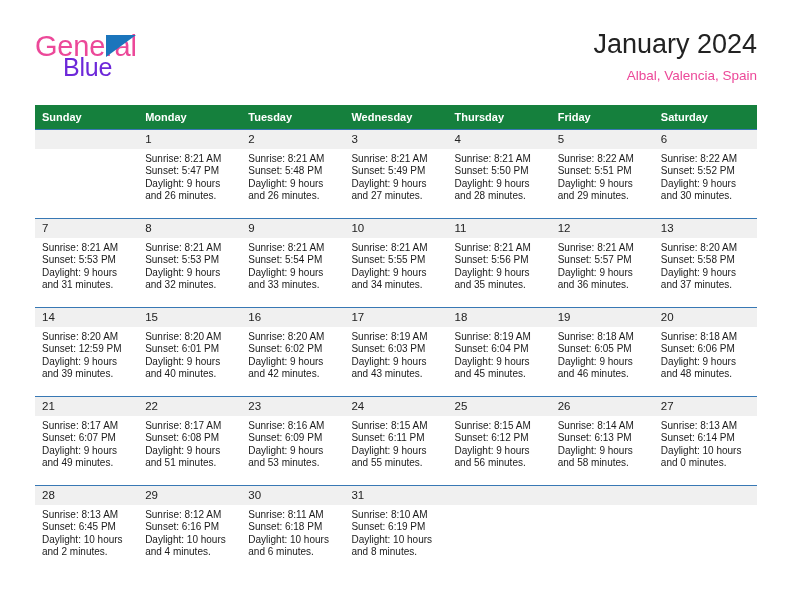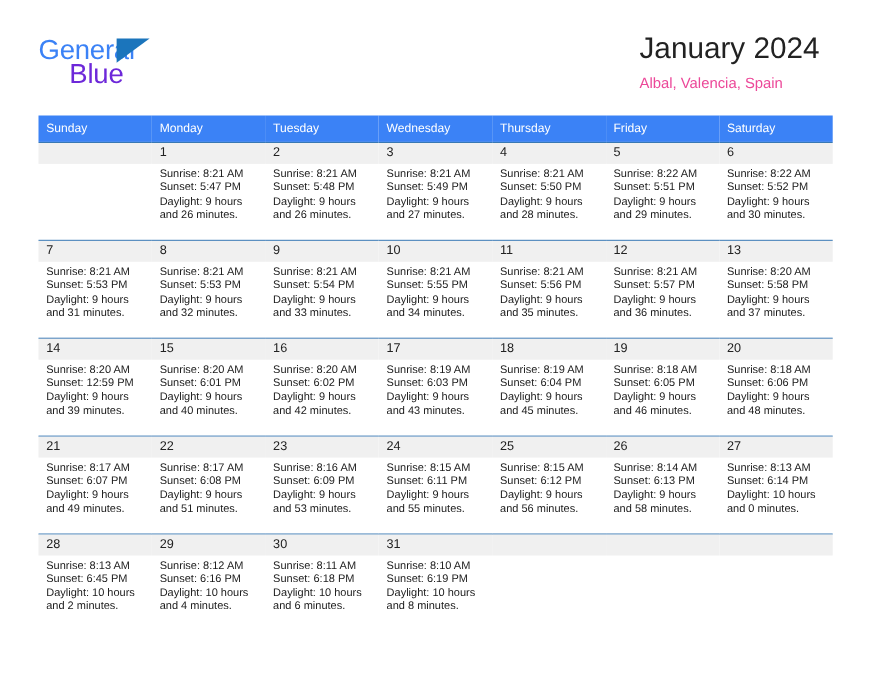--- a/index.html
+++ b/index.html
@@ -33,23 +33,23 @@
     position: absolute;
     left: 0;
     top: 4px;
     width: 200px;
     height: 58px;
   }
   .brand-general {
     position: absolute;
     left: 0;
     top: 0;
-    font-size: 25px;
+    font-size: 29px;
     letter-spacing: -0.2px;
-    color: #3b82f6;
+    color: #ec4899;
     line-height: 28px;
   }
   .brand-blue {
     position: absolute;
     left: 28px;
     top: 21px;
     font-size: 25px;
     letter-spacing: -0.2px;
     color: #6d28d9;
     line-height: 28px;
@@ -59,22 +59,23 @@
     left: 71px;
     top: 3px;
     width: 0;
     height: 0;
     border-left: 30px solid #1b75bc;
     border-bottom: 22px solid transparent;
   }
 
   .title-block {
     position: absolute;
-    right: 12px;
+    right: 0;
     top: 0;
+    text-align: right;
   }
   .cal-title {
     font-size: 27px;
     color: #222222;
     line-height: 33px;
     white-space: nowrap;
   }
   .cal-subtitle {
     font-size: 13.5px;
     color: #ec4899;
@@ -86,24 +87,24 @@
   
   .calendar {
     position: absolute;
     left: 35px;
     top: 105px;
     width: 722px;
     border-collapse: collapse;
     table-layout: fixed;
   }
   .calendar th {
-    background: #3b82f6;
+    background: #15803d;
     color: #ffffff;
     font-size: 11px;
-    font-weight: normal;
+    font-weight: bold;
     text-align: left;
     padding: 5px 0 5px 7px;
     line-height: 14px;
     border: none;
   }
   .calendar td {
     vertical-align: top;
     padding: 0;
     border: none;
     width: 103.14px;

